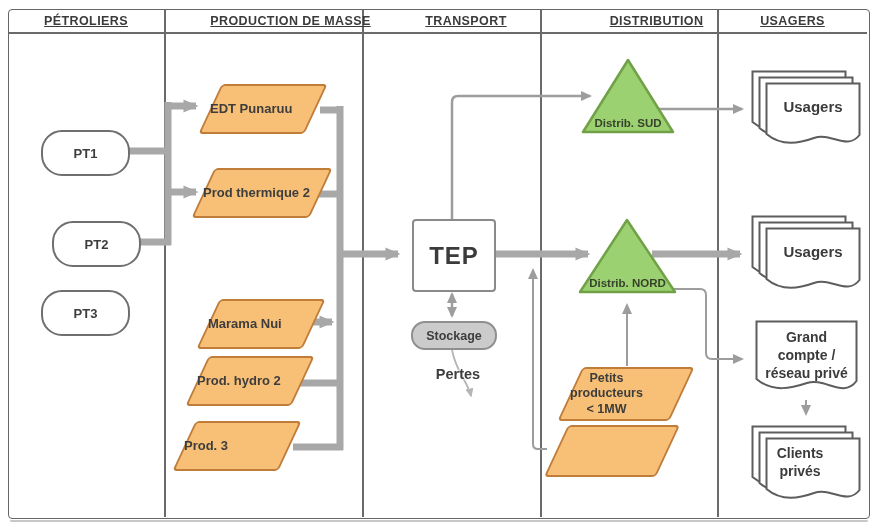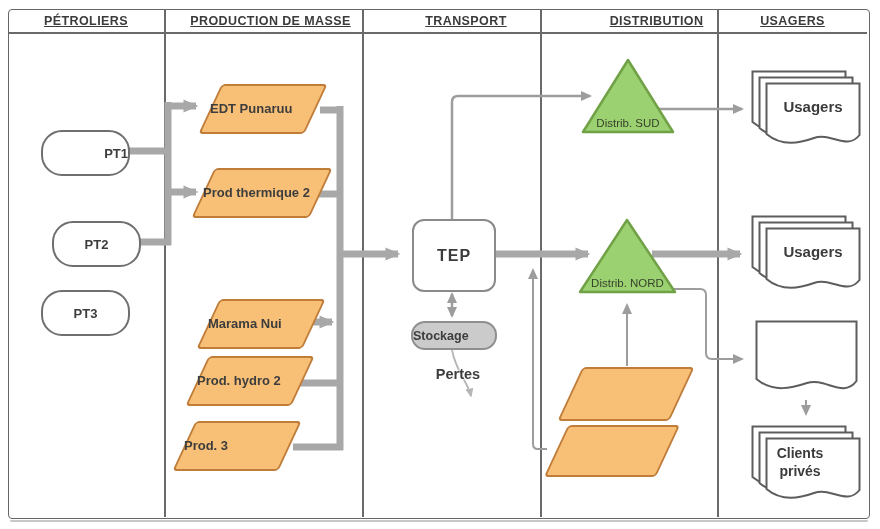--- a/index.html
+++ b/index.html
@@ -19,50 +19,50 @@
   .stadium{width:85px;height:42px;border:2px solid #6f6f6f;border-radius:21px;background:#fff;
          display:flex;align-items:center;justify-content:center;font-weight:bold;font-size:13px;}
   
   .para{display:flex;align-items:center;text-align:center;
         font-weight:bold;font-size:13px;line-height:1.22;}
   .para .bg{position:absolute;inset:0;transform:skewX(-25deg);background:#f8c077;
         border:2px solid #c07d3a;border-radius:4px;}
   .para .lbl{position:relative;z-index:1;white-space:pre-line;}
   
   #tep-box{left:412px;top:219px;width:80px;height:69px;background:#fff;border:2px solid #8a8a8a;
-        border-radius:12px;display:flex;align-items:center;justify-content:center;
-        font-weight:bold;font-size:16px;letter-spacing:1px;color:#3b3b3b;}
+        border-radius:4px;display:flex;align-items:center;justify-content:center;
+        font-weight:bold;font-size:24px;letter-spacing:1px;color:#3b3b3b;}
   
   #stockage{left:411px;top:321px;width:82px;height:25px;background:#cbcbcb;border:2px solid #8f8f8f;
-        border-radius:14px;display:flex;align-items:center;justify-content:flex-start;
+        border-radius:14px;display:flex;align-items:center;justify-content:center;
         font-weight:bold;font-size:12.5px;}
   #pertes-label{left:425px;top:366px;width:66px;text-align:center;font-weight:bold;font-size:14.5px;
         text-shadow:0 0 3px #fff,0 0 3px #fff;}
   
   .tri{pointer-events:none;}
   .tri .tlbl{position:absolute;left:0;right:0;bottom:6px;text-align:center;
-        font-weight:normal;font-size:11.5px;color:#37422c;}
+        font-weight:bold;font-size:11.5px;color:#37422c;}
   
   .doc-stack{pointer-events:none;}
   .doc-stack svg{position:absolute;}
   .doc-lbl{position:absolute;text-align:center;font-weight:bold;color:#3b3b3b;white-space:pre-line;}
 </style>
 </head>
 <body>
 
 <div class="abs" id="frame"></div>
 <div class="abs" id="frame-shadow"></div>
 <div class="abs" id="header-line"></div>
 <div class="abs lane-sep" style="left:164px;"></div>
 <div class="abs lane-sep" style="left:362px;"></div>
 <div class="abs lane-sep" style="left:540px;"></div>
 <div class="abs lane-sep" style="left:717px;"></div>
 
 <div class="abs lane-title" style="left:8px;width:156px;">PÉTROLIERS</div>
-<div class="abs lane-title" style="left:152px;width:237px;text-align:right;">PRODUCTION DE MASSE</div>
+<div class="abs lane-title" style="left:172px;width:237px;text-align:right;">PRODUCTION DE MASSE</div>
 <div class="abs lane-title" style="left:362px;width:208px;">TRANSPORT</div>
 <div class="abs lane-title" style="left:540px;width:177px;margin-left:28px;">DISTRIBUTION</div>
 <div class="abs lane-title" style="left:717px;width:151px;">USAGERS</div>
 
 <svg class="abs" width="880" height="529" style="left:0;top:0;">
   <defs>
     <marker id="aT" markerUnits="userSpaceOnUse" markerWidth="16" markerHeight="14" refX="13" refY="7" orient="auto">
       <path d="M0.5,0.5 L15.5,7 L0.5,13.5 Z" fill="#a8a8a8"></path>
     </marker>
     <marker id="aM" markerUnits="userSpaceOnUse" markerWidth="11" markerHeight="10" refX="9" refY="5" orient="auto">
@@ -101,21 +101,21 @@
 
   <g stroke="#9d9d9d" stroke-width="2" fill="none">
     <path d="M627,366 L627,305" marker-end="url(#aM)"></path>
     <path d="M547,449 L538,449 Q533,449 533,444 L533,270" marker-end="url(#aM)"></path>
     <path d="M674,289 L700,289 Q706,289 706,295 L706,353 Q706,359 712,359 L742,359" marker-end="url(#aM)"></path>
     <path d="M806,400 L806,414" marker-end="url(#aM)"></path>
   </g>
   <path d="M452,350 C456,372 468,382 471,396" stroke="#b5b5b5" stroke-width="1.8" fill="none" marker-end="url(#aS)"></path>
 </svg>
 
-<div class="abs stadium" style="left:41px;top:130px;justify-content:flex-end;">
+<div class="abs stadium" style="left:41px;top:130px;">
     <span>PT1</span>
   </div>
 <div class="abs stadium" style="left:52px;top:221px;">
     <span>PT2</span>
   </div>
 <div class="abs stadium" style="left:41px;top:290px;">
     <span>PT3</span>
   </div>
 
 <div class="abs para" style="left:210px;top:84px;width:106px;height:50px;">
@@ -155,20 +155,23 @@
 </div>
 <div class="abs tri" style="left:577px;top:217px;width:101px;height:78px;">
   <svg width="101" height="78">
     <polygon points="50,3 98,75 3,75" fill="#9cd171" stroke="#70a146" stroke-width="2.5" stroke-linejoin="round"></polygon>
   </svg>
   <div class="tlbl">Distrib. NORD</div>
 </div>
 
 <div class="abs para" style="left:570px;top:367px;width:112px;height:54px;font-size:12.5px;">
   <div class="bg"></div>
+  <div class="lbl">Petits
+producteurs
+&lt; 1MW</div>
 </div>
 <div class="abs para" style="left:556px;top:425px;width:112px;height:52px;">
   <div class="bg"></div>
 </div>
 
 <div class="abs doc-stack" style="left:751px;top:70px;width:112px;height:82px;">
   <svg style="left:0;top:0;" width="96" height="68" viewBox="0 0 96 68">
       <path d="M1.5,1.5 H94.5 V53 C82,69 66,50 49,56 C35,61 17,65 1.5,52 Z" fill="#fff" stroke="#5d5d5d" stroke-width="2"></path>
     </svg>
   <svg style="left:7px;top:6px;" width="96" height="68" viewBox="0 0 96 68">
@@ -190,20 +193,23 @@
   <svg style="left:14px;top:12px;" width="96" height="68" viewBox="0 0 96 68">
       <path d="M1.5,1.5 H94.5 V53 C82,69 66,50 49,56 C35,61 17,65 1.5,52 Z" fill="#fff" stroke="#5d5d5d" stroke-width="2"></path>
     </svg>
   <div class="doc-lbl" style="left:14px;top:28px;width:96px;font-size:15px;">Usagers</div>
 </div>
 
 <div class="abs doc-stack" style="left:755px;top:320px;width:103px;height:78px;">
   <svg style="left:0;top:0;" width="103" height="78" viewBox="0 0 103 78">
       <path d="M1.5,1.5 H101.5 V61 C88,79 70,57 52,63 C37,68 18,73 1.5,59 Z" fill="#fff" stroke="#5d5d5d" stroke-width="2"></path>
     </svg>
+  <div class="doc-lbl" style="left:0;top:8px;width:103px;font-size:14px;line-height:1.3;">Grand
+compte /
+réseau privé</div>
 </div>
 
 <div class="abs doc-stack" style="left:751px;top:425px;width:112px;height:82px;">
   <svg style="left:0;top:0;" width="96" height="68" viewBox="0 0 96 68">
       <path d="M1.5,1.5 H94.5 V53 C82,69 66,50 49,56 C35,61 17,65 1.5,52 Z" fill="#fff" stroke="#5d5d5d" stroke-width="2"></path>
     </svg>
   <svg style="left:7px;top:6px;" width="96" height="68" viewBox="0 0 96 68">
       <path d="M1.5,1.5 H94.5 V53 C82,69 66,50 49,56 C35,61 17,65 1.5,52 Z" fill="#fff" stroke="#5d5d5d" stroke-width="2"></path>
     </svg>
   <svg style="left:14px;top:12px;" width="96" height="68" viewBox="0 0 96 68">

